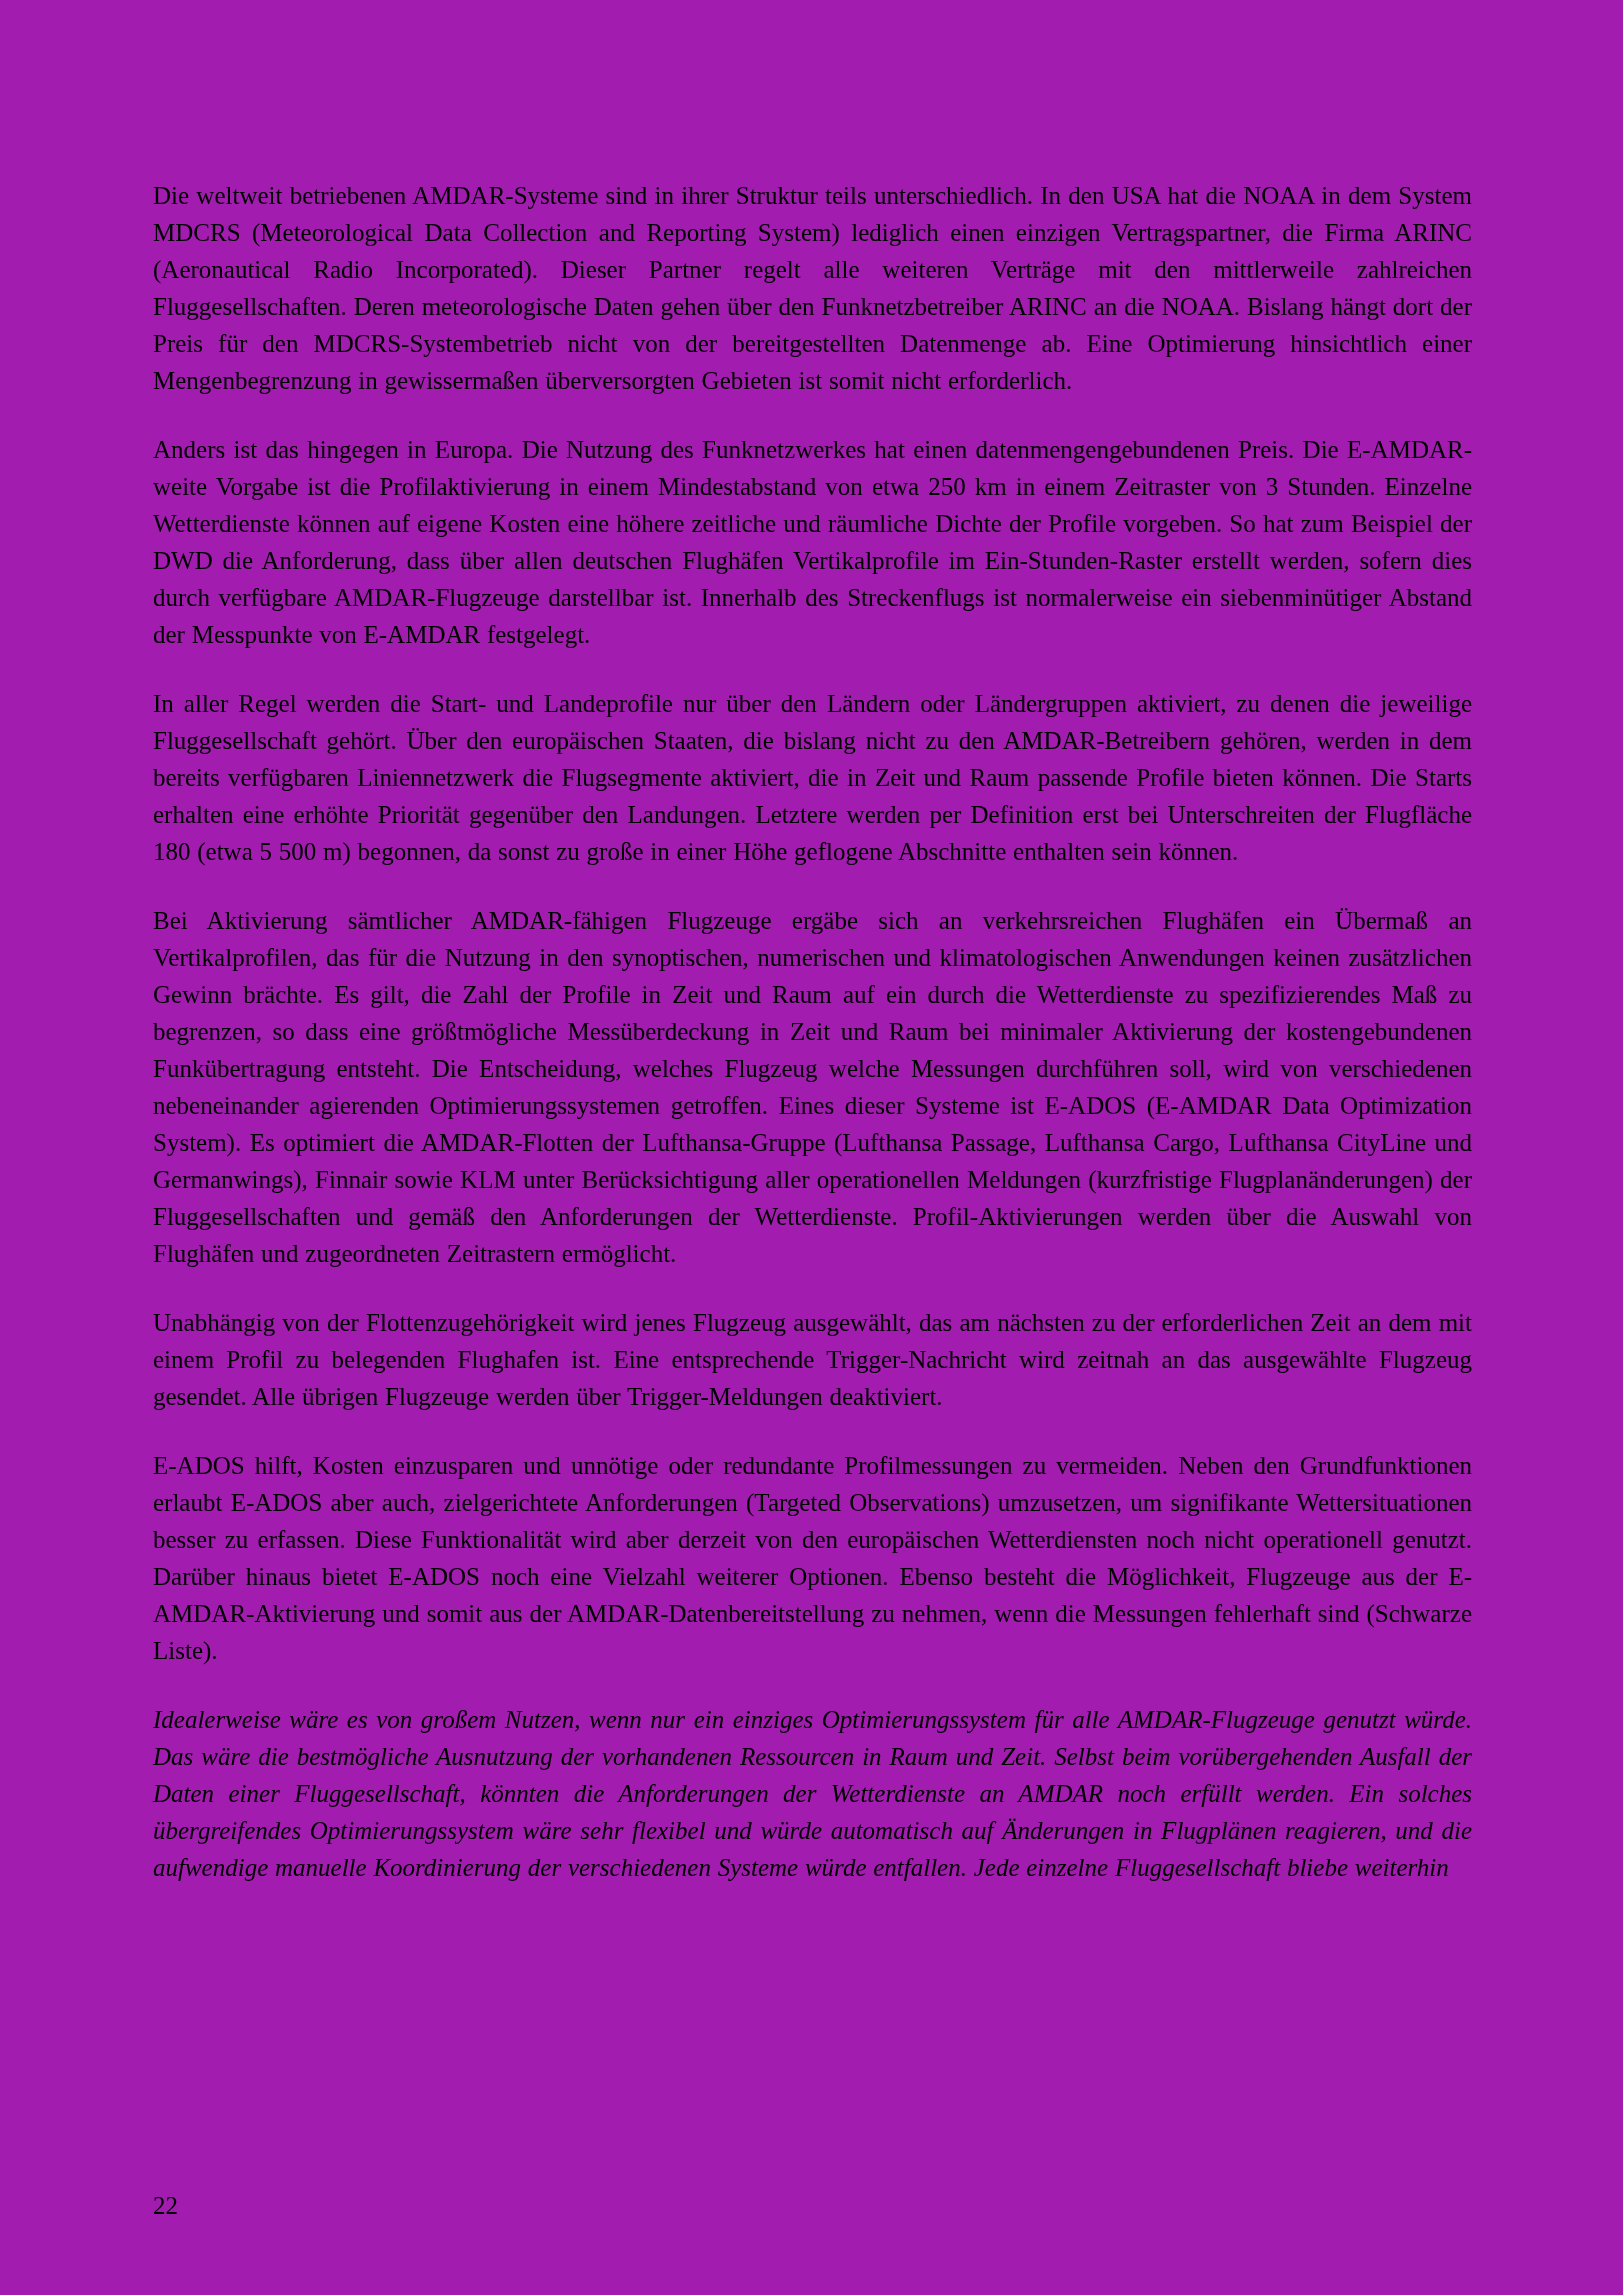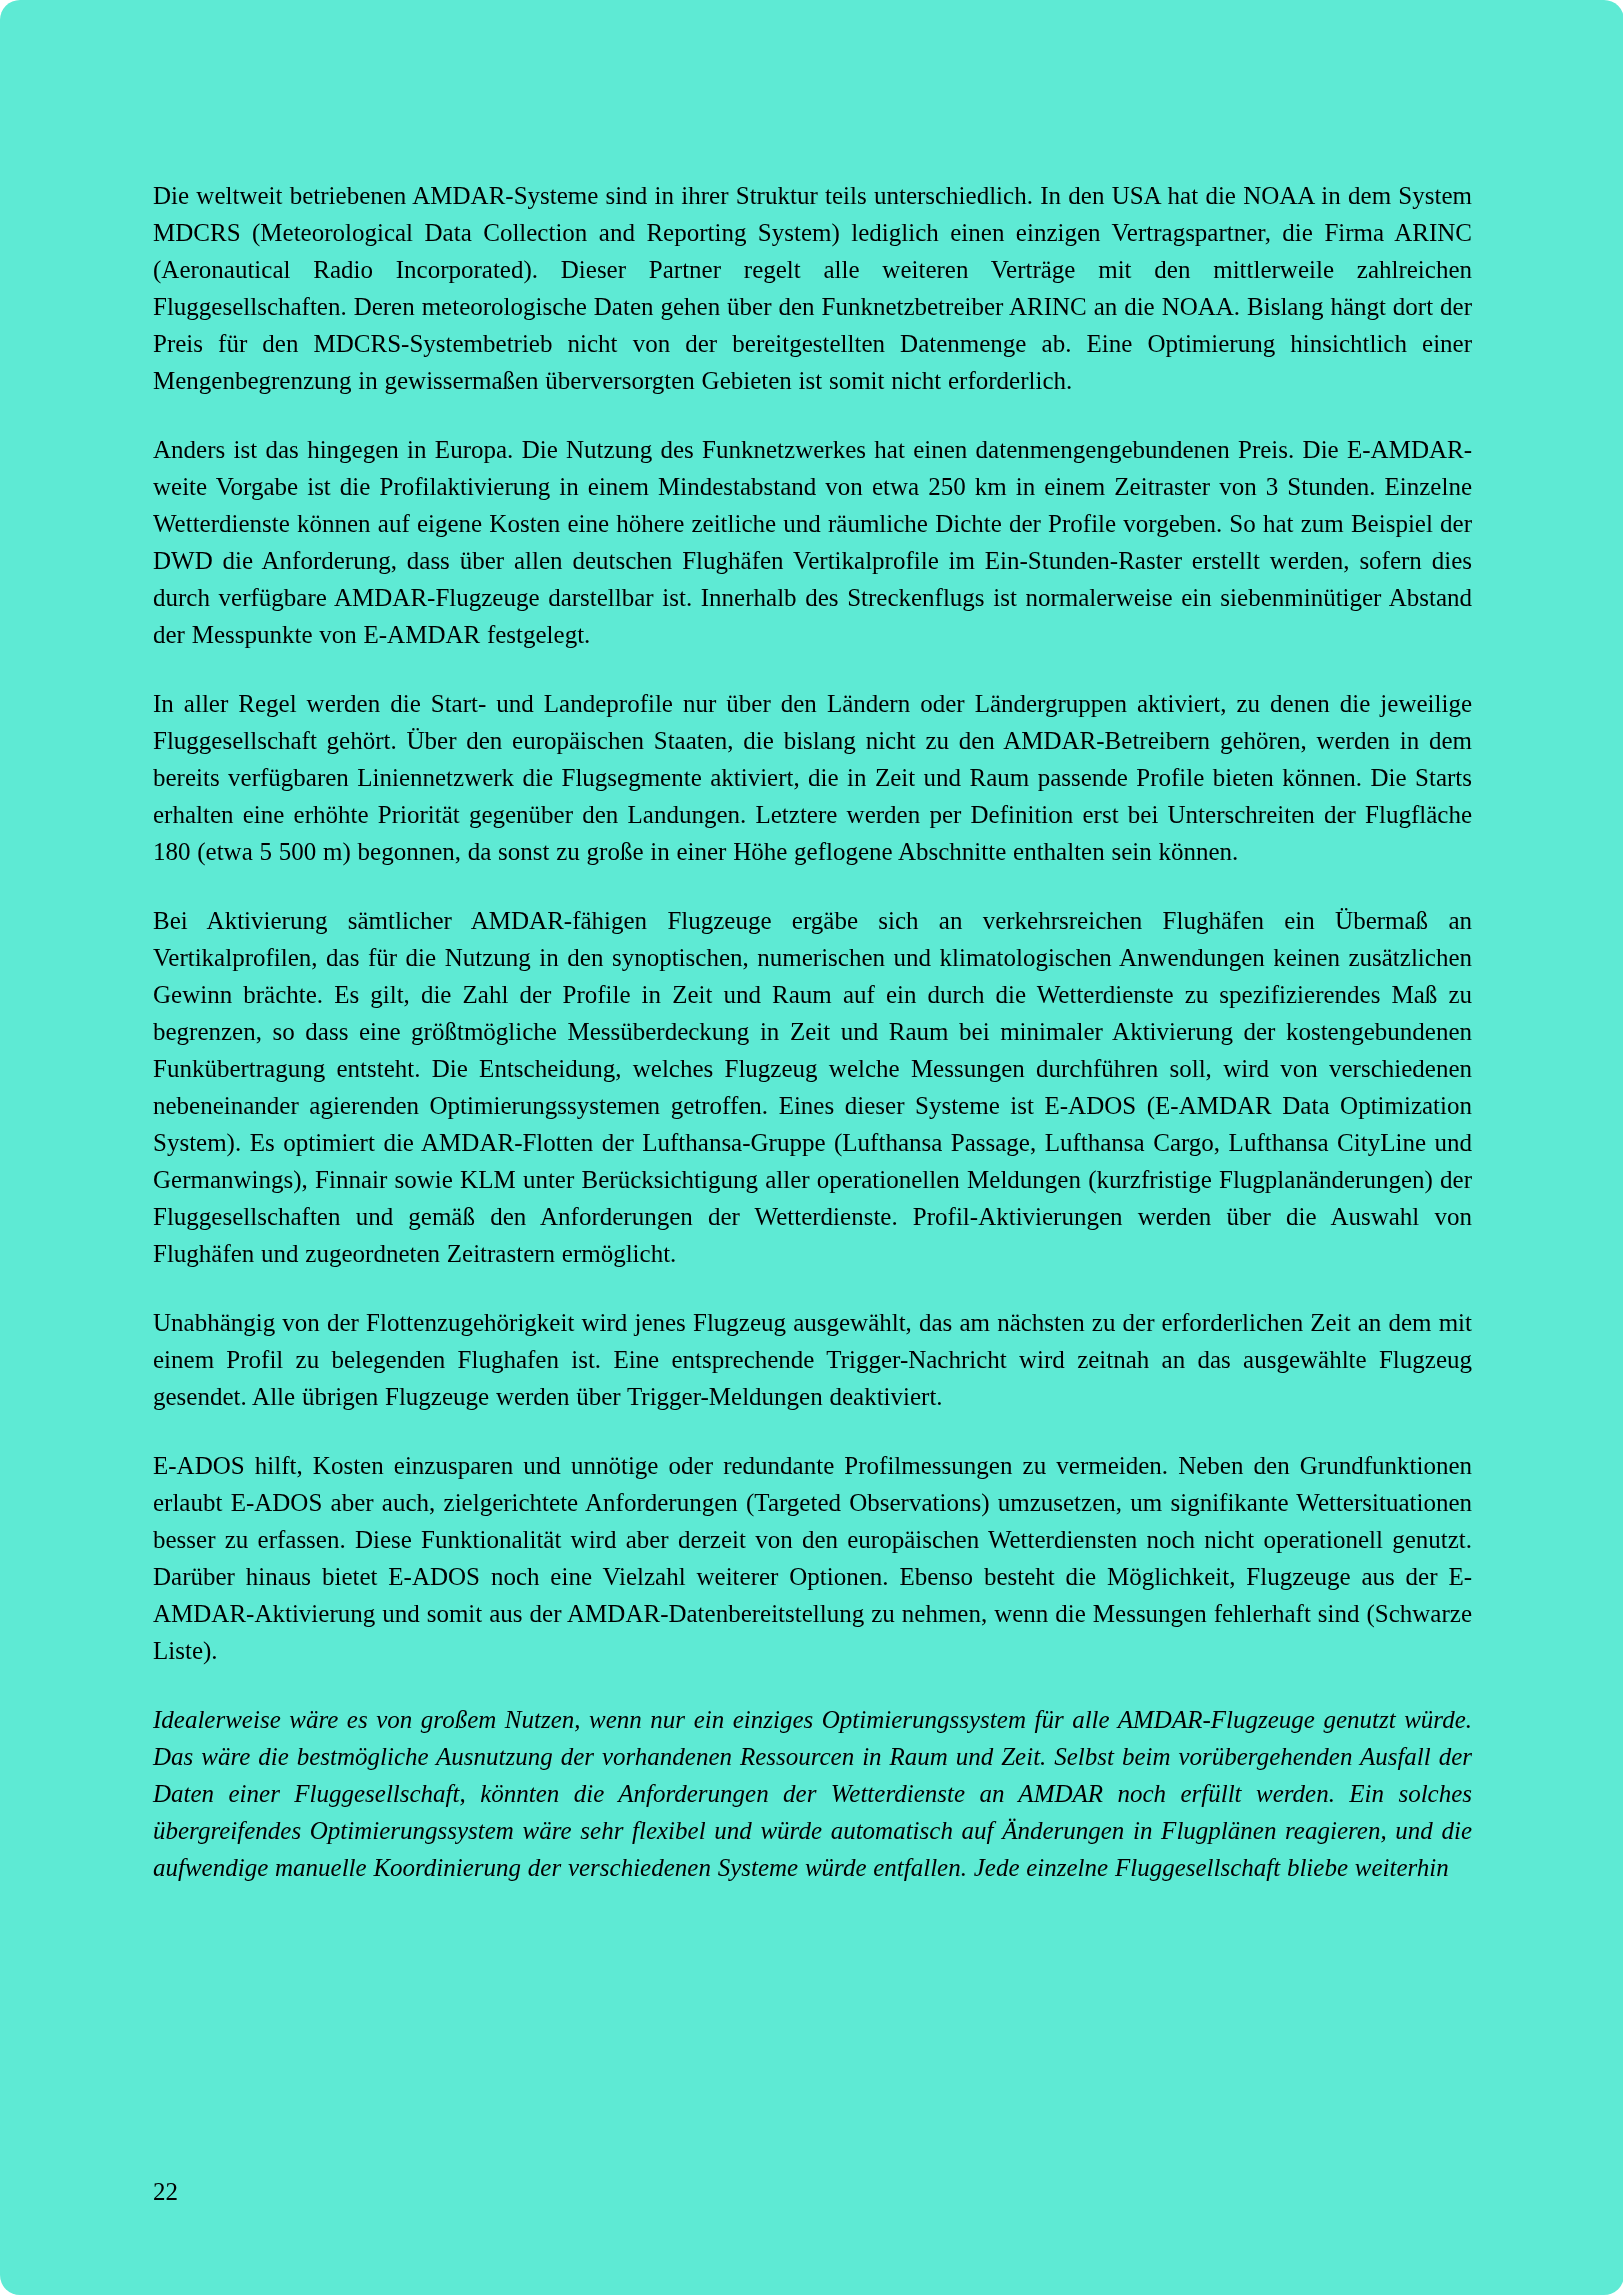--- a/index.html
+++ b/index.html
@@ -8,45 +8,44 @@
     background: #ffffff;
   }
   body {
     font-family: "Liberation Serif", serif;
     color: #000000;
   }
   .page {
     position: relative;
     width: 1624px;
     height: 2295px;
-    background: #5eead4;
+    background: #a21caf;
     box-sizing: border-box;
     padding: 177px 153px 0 153px;
-    border-radius: 20px;
   }
   .content {
     width: 1319px;
   }
   p.para {
     font-size: 25px;
     line-height: 37px;
     text-align: justify;
     text-justify: inter-word;
     margin: 0 0 32px 0;
     hyphens: manual;
     word-spacing: 0.02em;
   }
   p.para:last-of-type {
     margin-bottom: 0;
     font-style: italic;
   }
   .pagenum {
     position: absolute;
     left: 153px;
-    bottom: 89px;
+    bottom: 75px;
     font-size: 25px;
     line-height: 29px;
   }
 </style>
 </head>
 <body>
 
 <div class="page">
   <div class="content">
     <p class="para">Die weltweit betriebenen AMDAR-Systeme sind in ihrer Struktur teils unterschiedlich. In den USA hat die NOAA in dem System MDCRS (Meteorological Data Collection and Reporting System) lediglich einen einzigen Vertragspartner, die Firma ARINC (Aeronautical Radio Incorporated). Dieser Partner regelt alle weiteren Verträge mit den mittlerweile zahlreichen Fluggesellschaften. Deren meteorologische Daten gehen über den Funknetzbetreiber ARINC an die NOAA. Bislang hängt dort der Preis für den MDCRS-Systembetrieb nicht von der bereitgestellten Datenmenge ab. Eine Optimierung hinsichtlich einer Mengenbegrenzung in gewissermaßen überversorgten Gebieten ist somit nicht erforderlich.</p>

